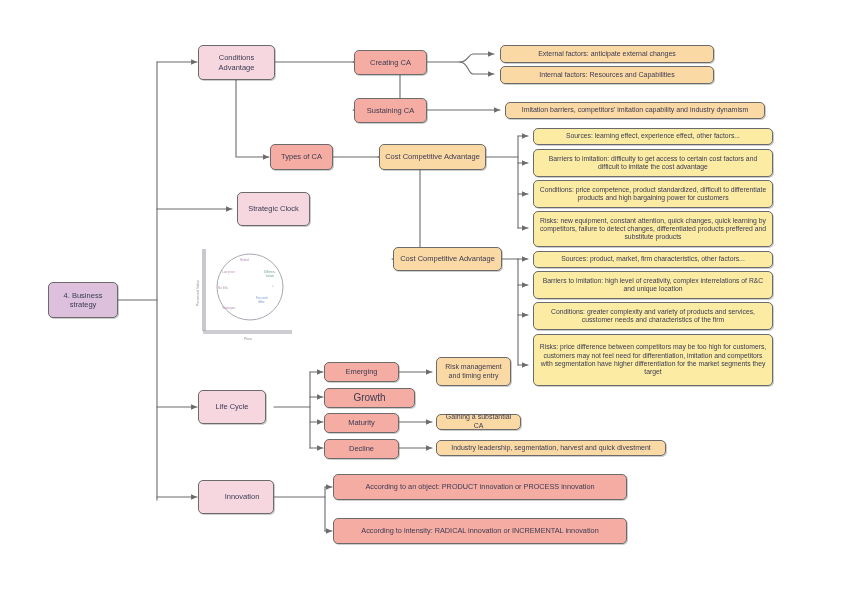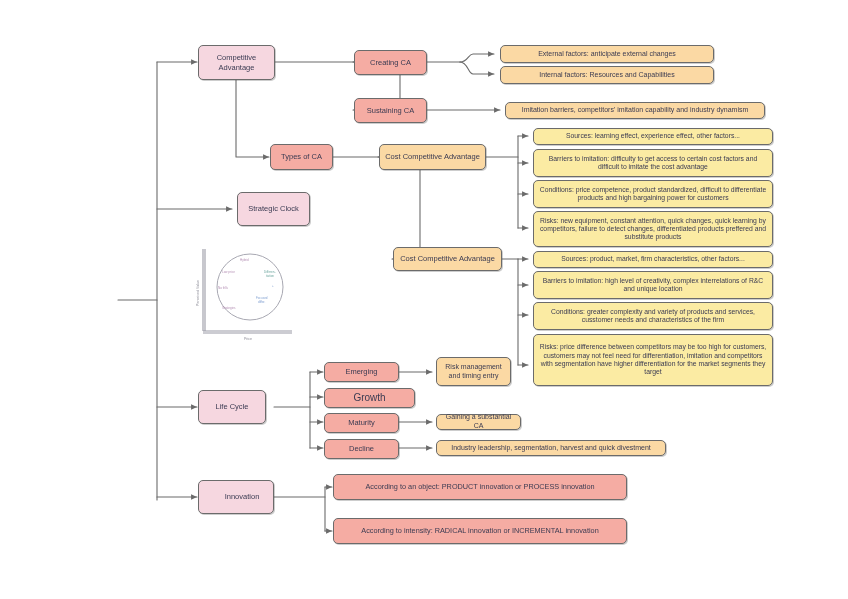--- a/index.html
+++ b/index.html
@@ -121,22 +121,23 @@
       <path d="M399,422 L432,422" marker-end="url(#arw)"></path>
       <path d="M399,448 L432,448" marker-end="url(#arw)"></path>
 
       <path d="M274,497 L325,497"></path>
       <path d="M325,487 L325,531"></path>
       <path d="M325,487 L332,487" marker-end="url(#arw)"></path>
       <path d="M325,531 L332,531" marker-end="url(#arw)"></path>
     </g>
   </svg>
 
-
-  <div class="node fill-pink" style="left:198px; top:45px; width:77px; height:35px; font-size:7.5px;">Competitive Advantage</div>
+  <div class="node fill-root" style="left:48px; top:282px; width:70px; height:36px; font-size:7.5px;">4. Business strategy</div>
+
+  <div class="node fill-pink" style="left:198px; top:45px; width:77px; height:35px; font-size:7.5px;">Conditions Advantage</div>
 
   <div class="node fill-pink" style="left:237px; top:192px; width:73px; height:34px; font-size:7.5px;">Strategic Clock</div>
 
   <div class="node fill-pink" style="left:198px; top:390px; width:68px; height:34px; font-size:7.5px;">Life Cycle</div>
 
   <div class="node fill-pink" style="left:198px; top:480px; width:76px; height:34px; font-size:7.5px;padding-left:16px;">Innovation</div>
 
   <div class="node fill-salmon" style="left:354px; top:50px; width:73px; height:25px; font-size:7.5px;">Creating CA</div>
 
   <div class="node fill-salmon" style="left:354px; top:98px; width:73px; height:25px; font-size:7.5px;">Sustaining CA</div>

